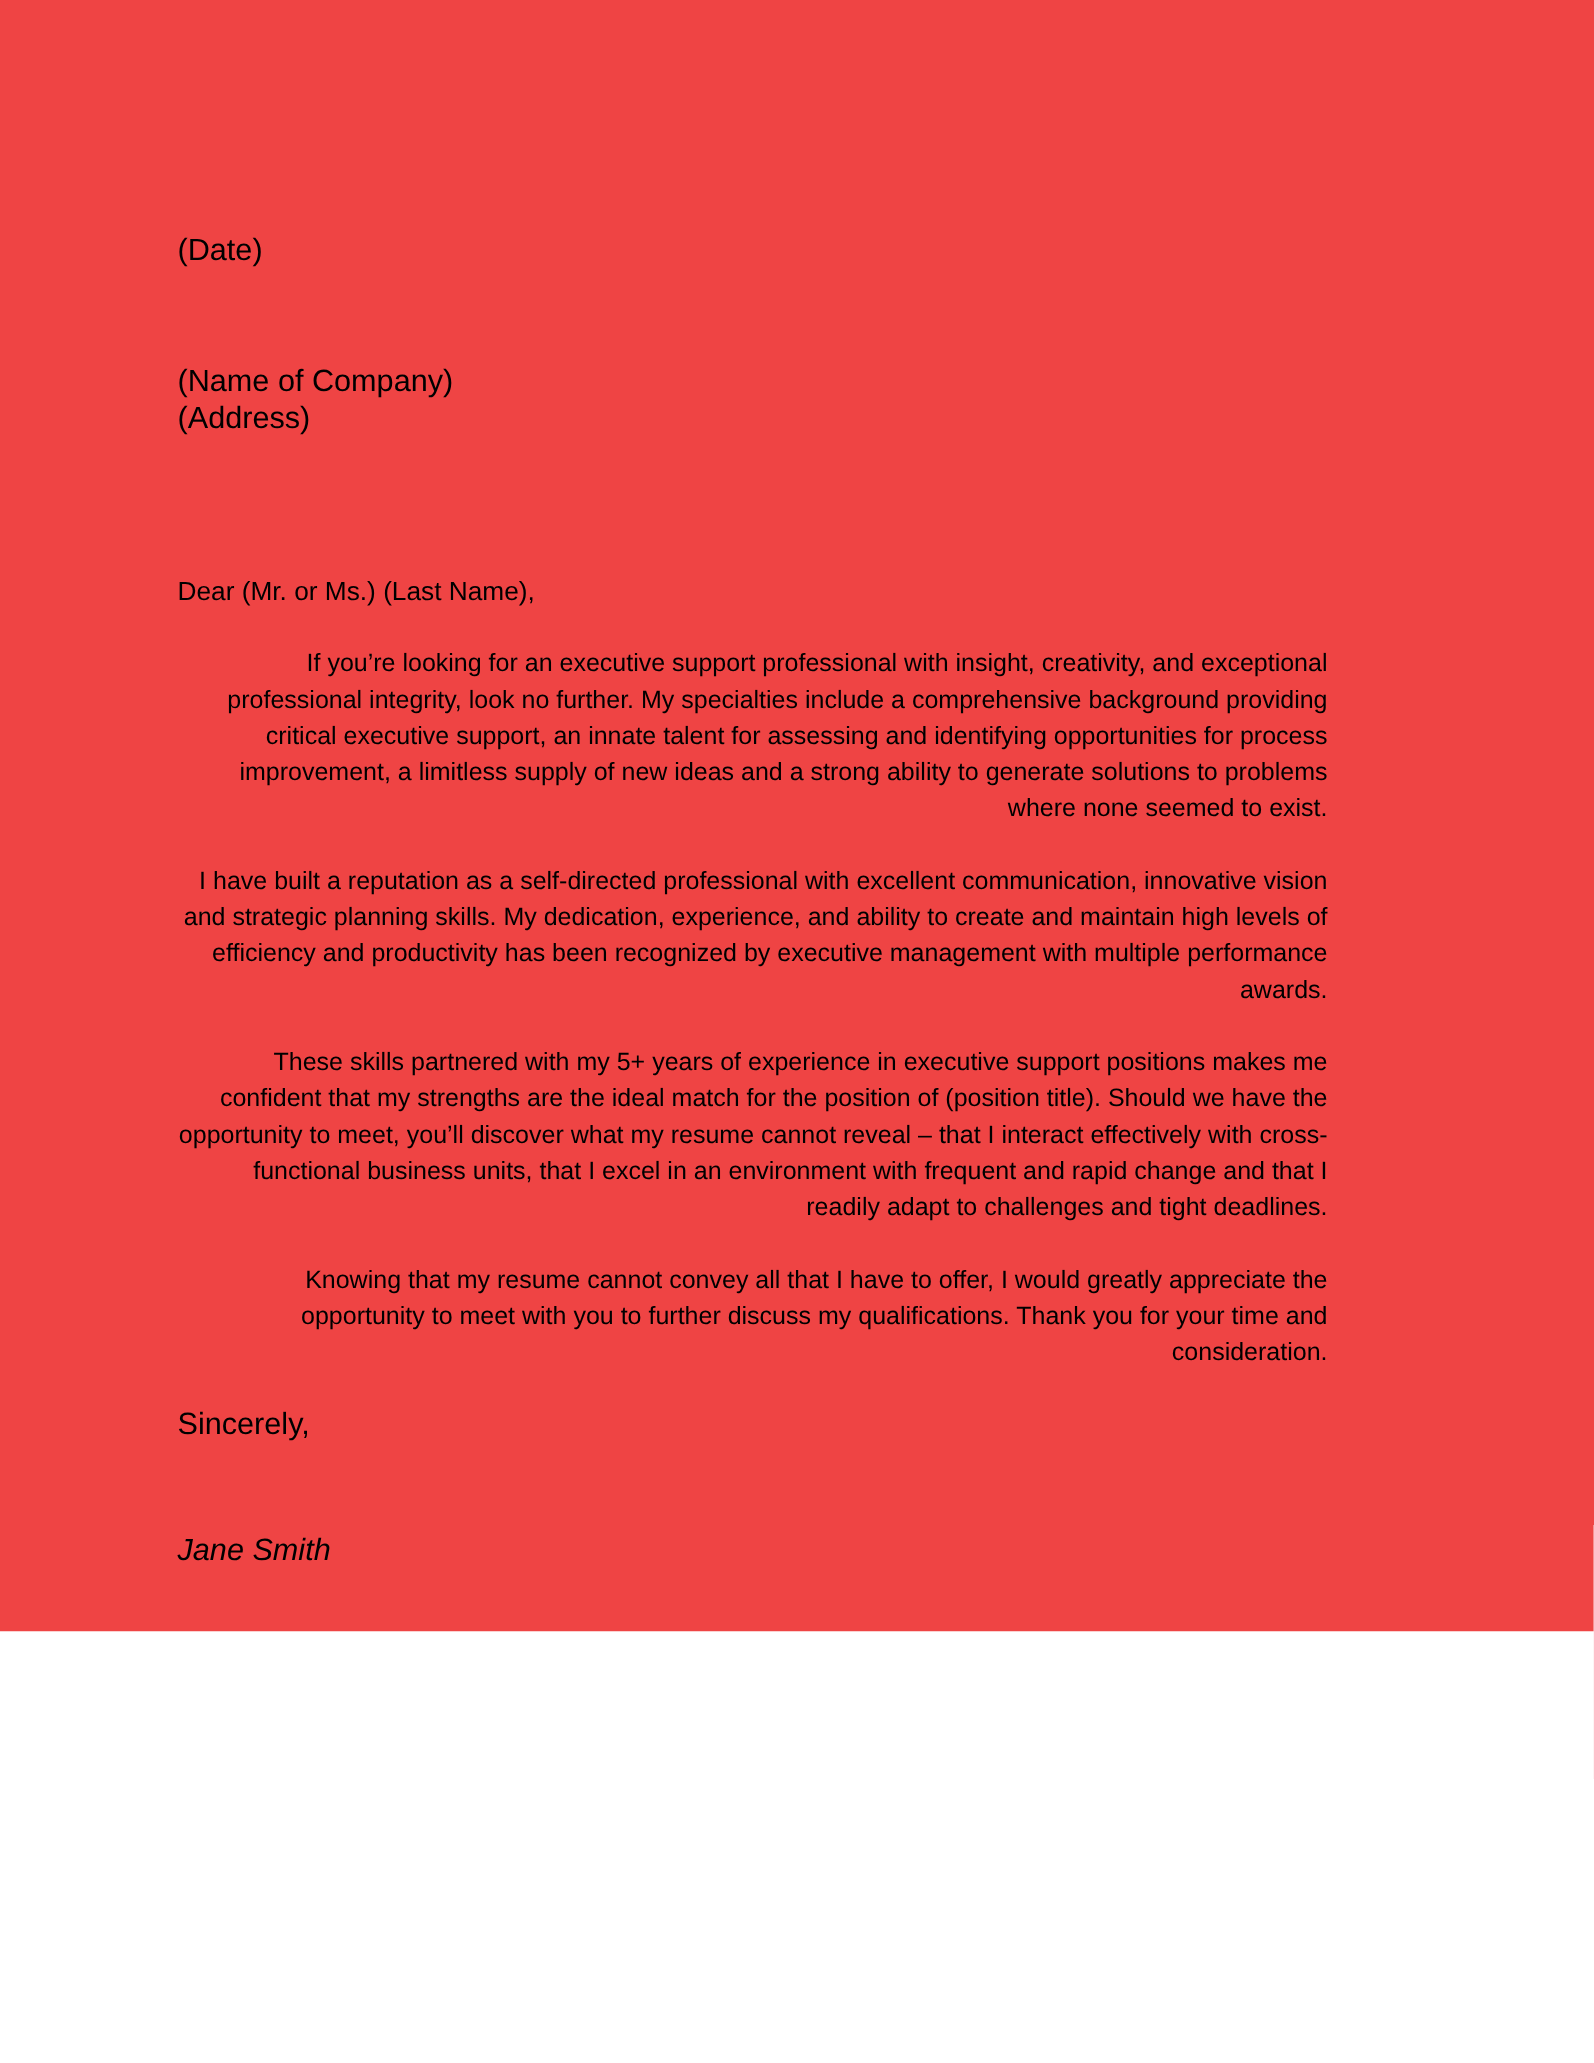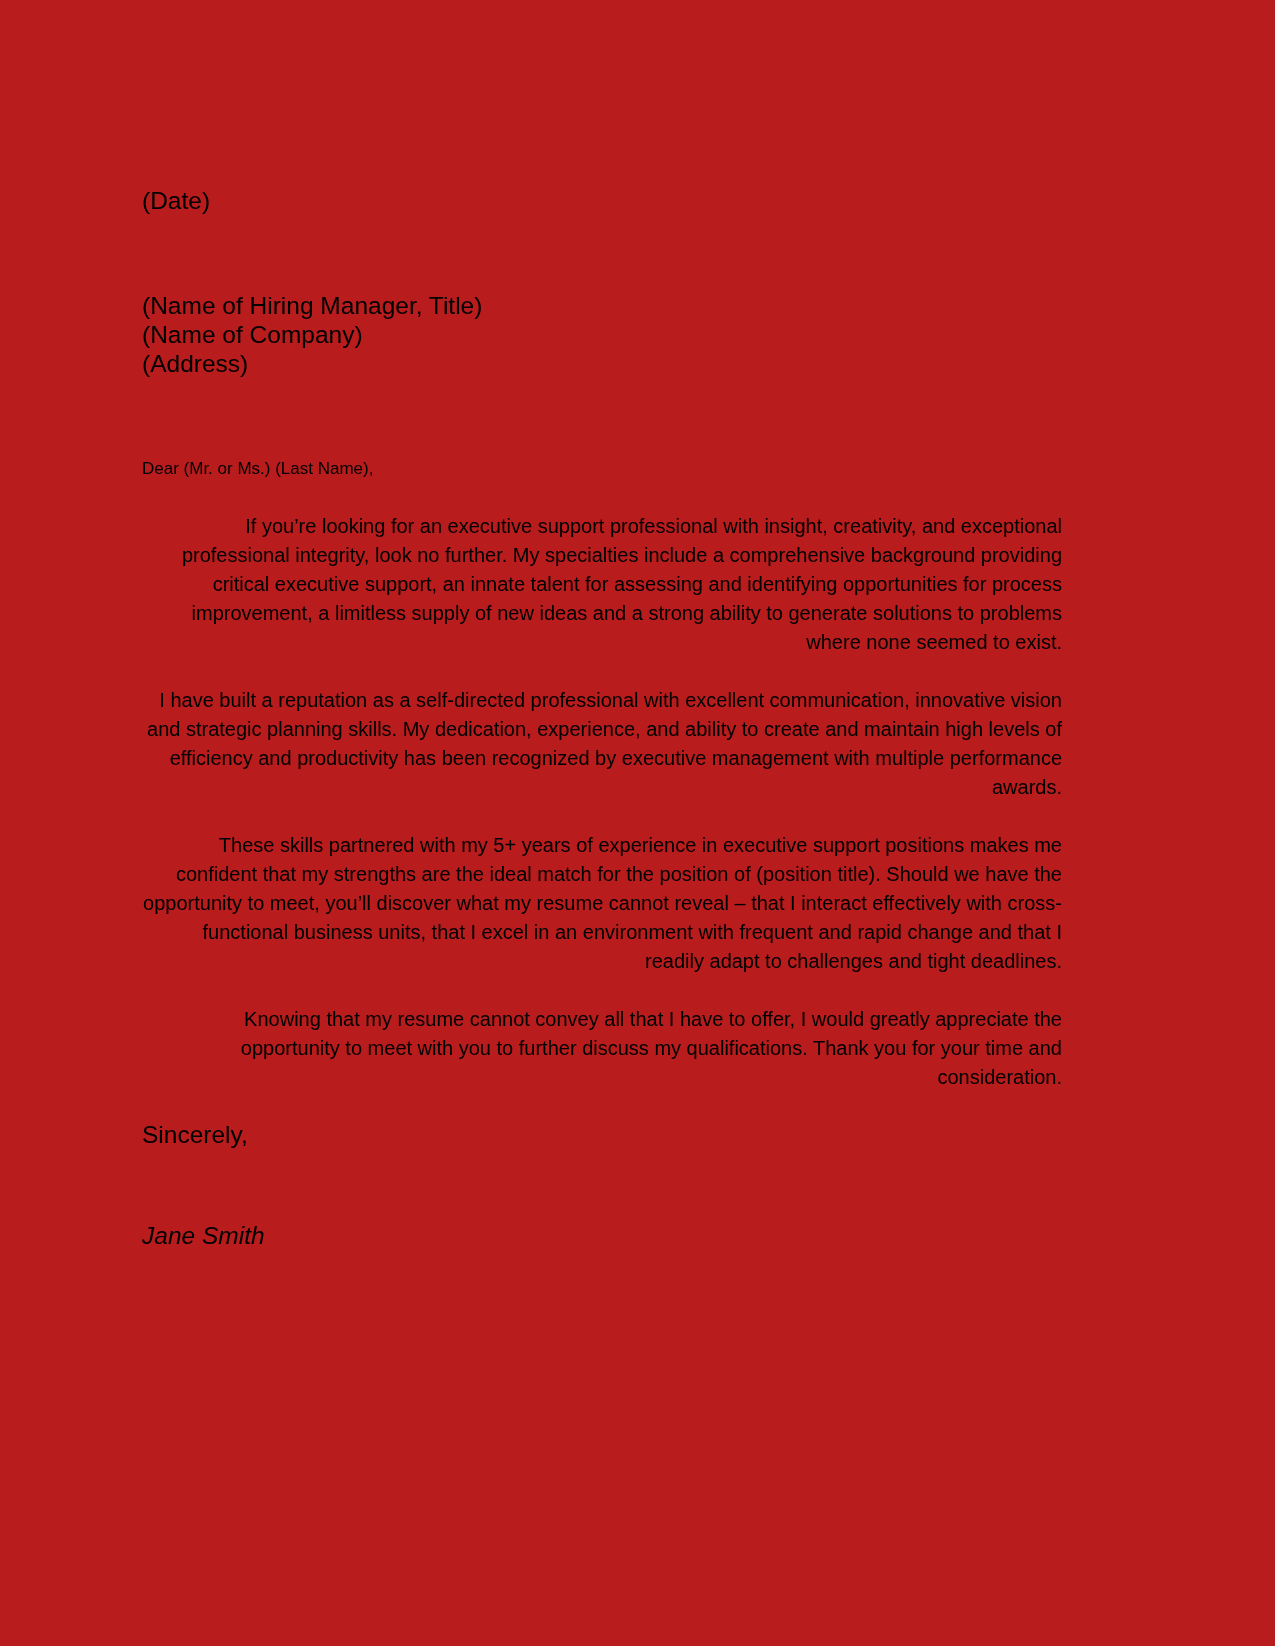--- a/index.html
+++ b/index.html
@@ -11,22 +11,22 @@
     width: 1275px;
     height: 1650px;
     font-family: "Liberation Sans", sans-serif;
     color: #000000;
     -webkit-font-smoothing: antialiased;
   }
 
   .page {
     position: relative;
     width: 1275px;
-    height: 1646px;
-    background: #b91c1c;
+    height: 1305px;
+    background: #ef4444;
     box-sizing: border-box;
     overflow: hidden;
   }
 
   .letter-body {
     position: absolute;
     left: 142px;
     top: 186px;
     width: 920px;
   }
@@ -42,22 +42,22 @@
   }
 
   .recipient-line {
     font-size: 24.5px;
     line-height: 29px;
     margin: 0;
     white-space: nowrap;
   }
 
   .salutation {
-    margin-top: 76px;
-    font-size: 17px;
+    margin-top: 110px;
+    font-size: 21px;
     line-height: 29px;
   }
 
   .para {
     margin-top: 29px;
     font-size: 20px;
     line-height: 29px;
     text-align: right;
   }
 
@@ -77,21 +77,20 @@
 </head>
 <body>
 
 <div class="page">
 
   <div class="letter-body">
 
     <p class="date-line">(Date)</p>
 
     <div class="recipient-block">
-      <p class="recipient-line">(Name of Hiring Manager, Title)</p>
       <p class="recipient-line">(Name of Company)</p>
       <p class="recipient-line">(Address)</p>
     </div>
 
     <p class="salutation">Dear (Mr. or Ms.) (Last Name),</p>
 
     <p class="para">If you’re looking for an executive support professional with insight, creativity, and exceptional professional integrity, look no further. My specialties include a comprehensive background providing critical executive support, an innate talent for assessing and identifying opportunities for process improvement, a limitless supply of new ideas and a strong ability to generate solutions to problems where none seemed to exist.</p>
 
     <p class="para">I have built a reputation as a self-directed professional with excellent communication, innovative vision and strategic planning skills. My dedication, experience, and ability to create and maintain high levels of efficiency and productivity has been recognized by executive management with multiple performance awards.</p>
 

